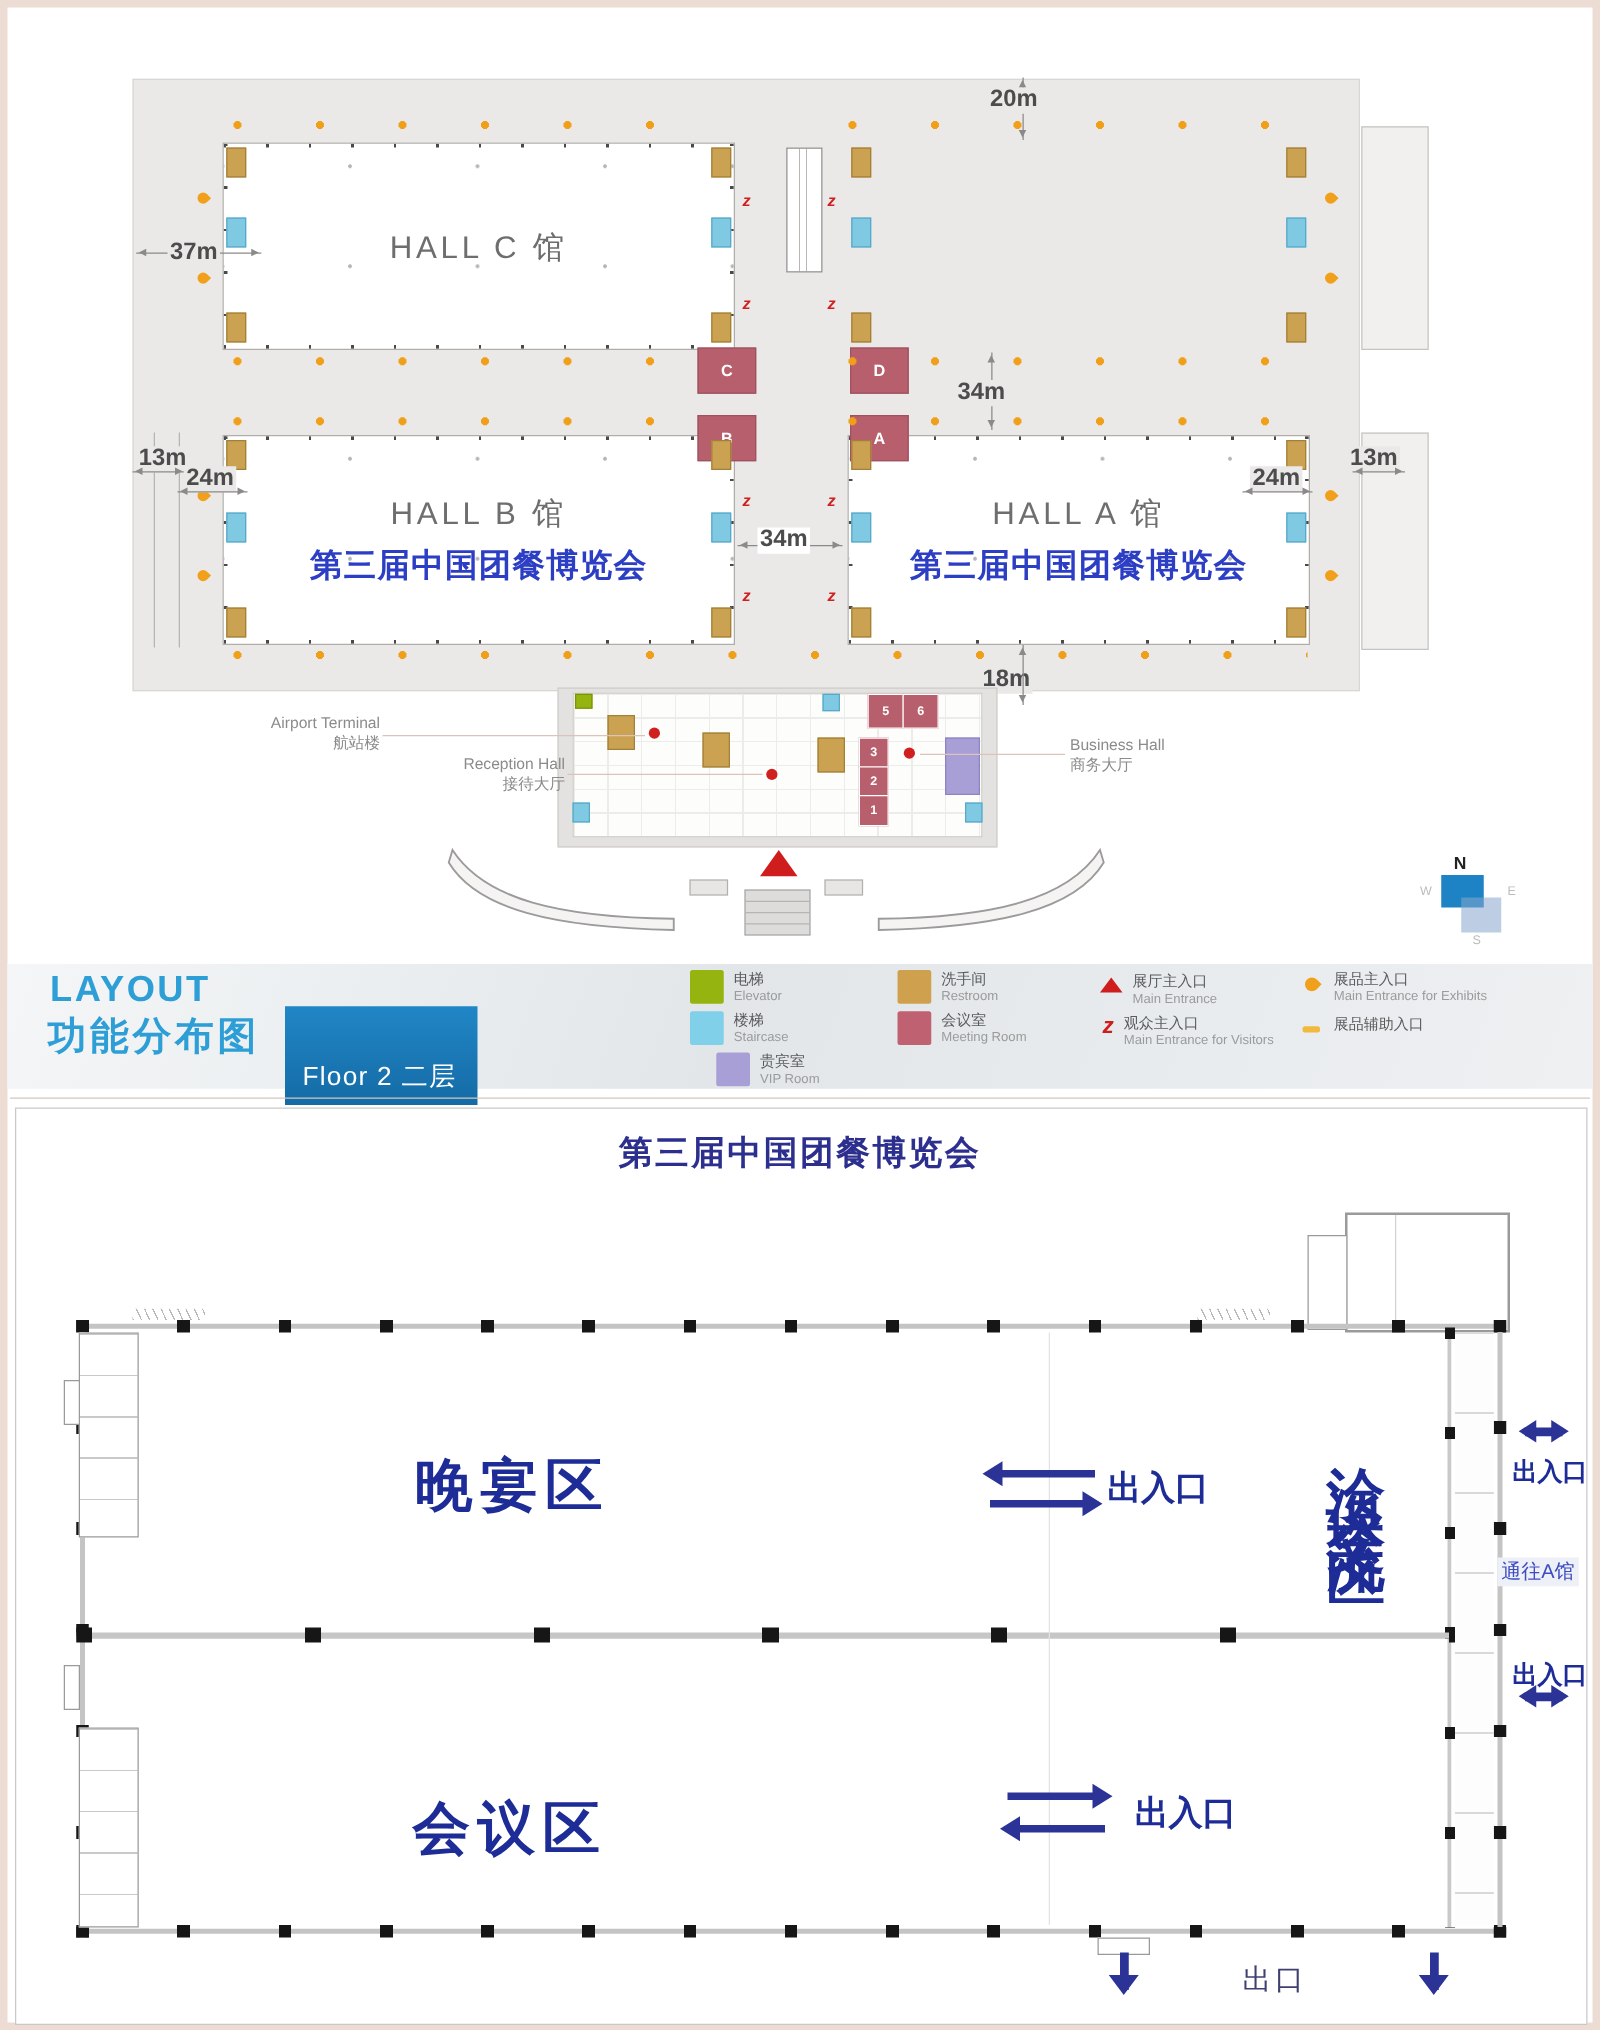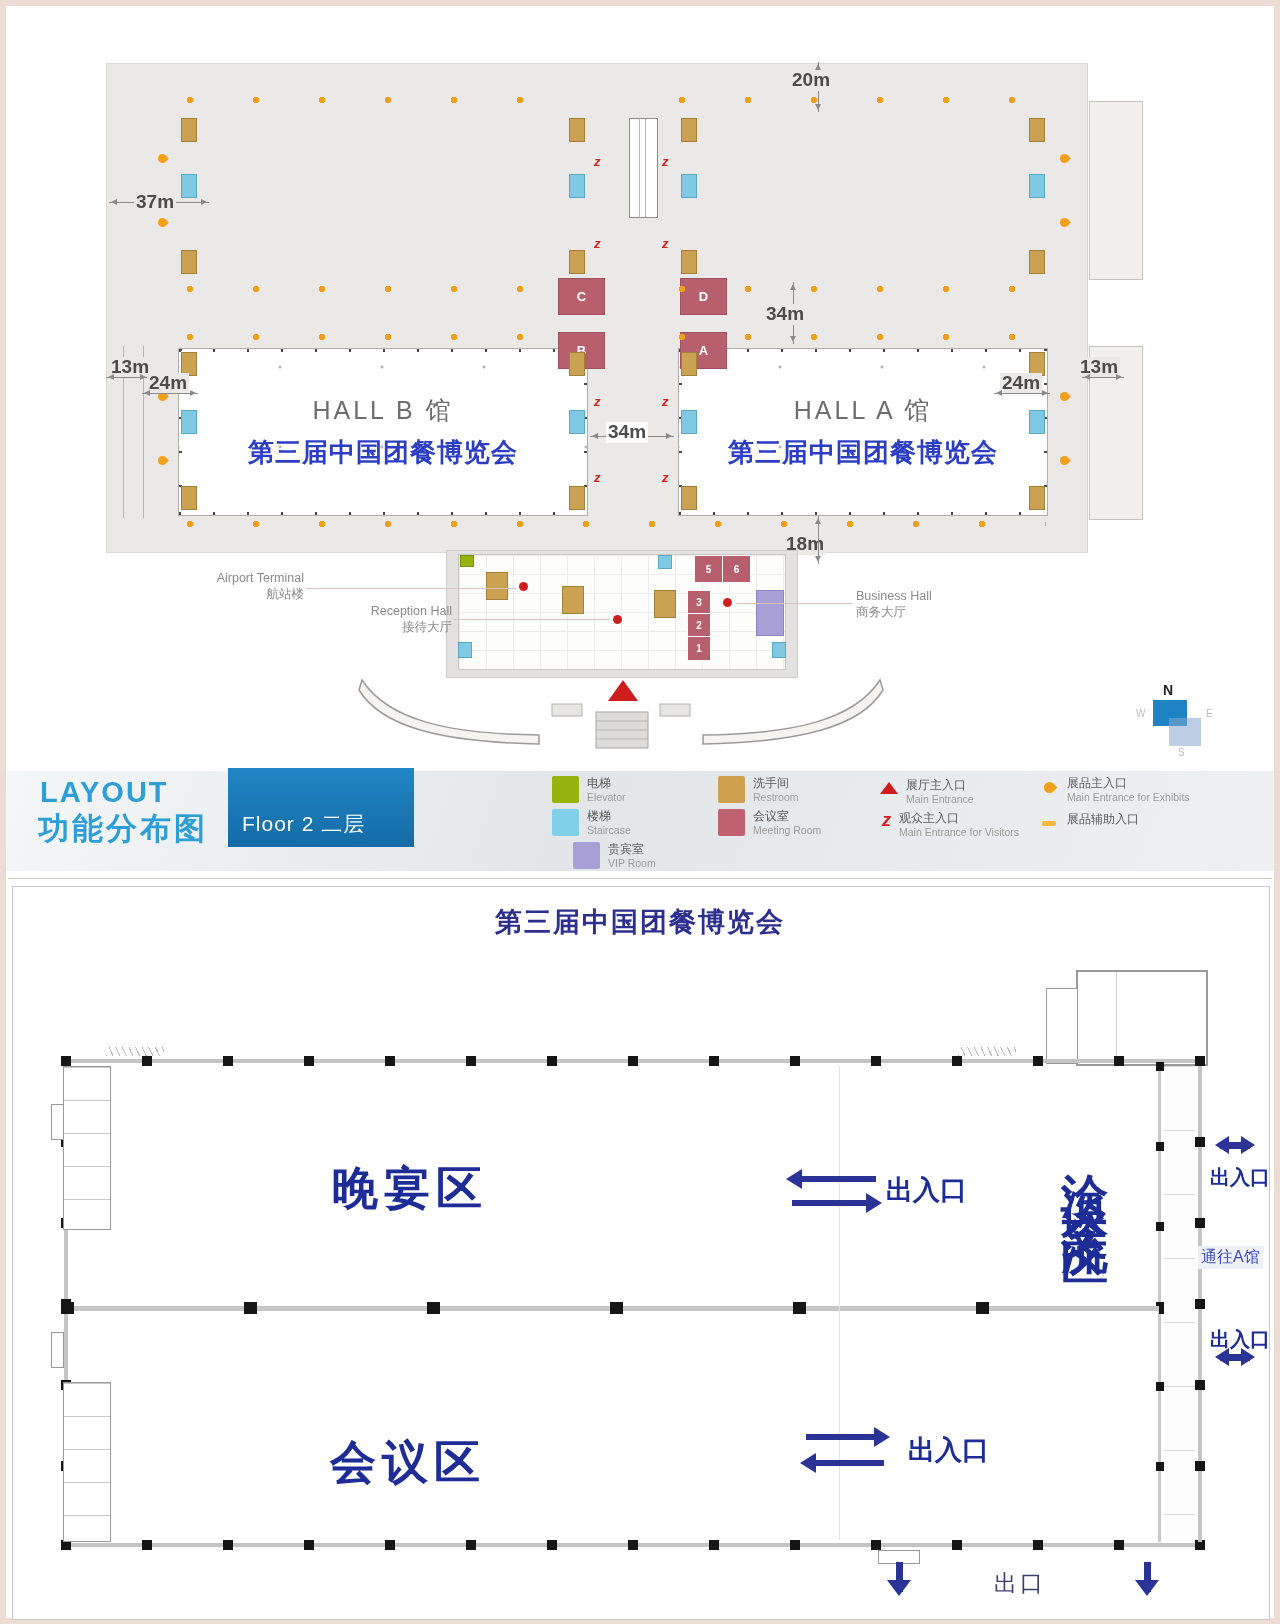--- a/index.html
+++ b/index.html
@@ -101,20 +101,23 @@
 
   <div class="a" style="left:0;top:0;width:1268px;height:866px">
 
     <div class="a site" style="left:100px;top:57px;width:980px;height:488px"></div>
 
     <div class="a" style="left:1083px;top:95px;width:52px;height:177px;background:#f1f0ee;border:1px solid #c6c4c0"></div>
     <div class="a" style="left:1083px;top:340px;width:52px;height:172px;background:#f1f0ee;border:1px solid #c6c4c0"></div>
     <div class="a" style="left:117px;top:340px;width:1px;height:172px;background:#b7b5b1"></div>
     <div class="a" style="left:137px;top:340px;width:1px;height:172px;background:#b7b5b1"></div>
 
+    <div class="a hall" style="left:172px;top:108px;width:408px;height:164px">
+      <span class="hall-label">HALL C 馆</span>
+    </div>
     <div class="a hall" style="left:172px;top:342px;width:408px;height:166px">
       <span class="hall-label">HALL B 馆</span>
       <span class="banner">第三届中国团餐博览会</span>
     </div>
     <div class="a hall" style="left:672px;top:342px;width:368px;height:166px">
       <span class="hall-label">HALL A 馆</span>
       <span class="banner">第三届中国团餐博览会</span>
     </div>
 
     <div class="a atr" style="left:623px;top:112px;width:27px;height:98px"></div>
@@ -262,21 +265,21 @@
     <span class="a" style="left:1157px;top:676px;font-weight:bold;font-size:14px;color:#222">N</span>
     <div class="a" style="left:1147px;top:694px;width:34px;height:26px;background:#1d83c4"></div>
     <div class="a" style="left:1163px;top:712px;width:32px;height:28px;background:rgba(135,165,205,.55)"></div>
     <span class="a" style="left:1130px;top:702px;font-size:10px;color:#bcbcbc">W</span>
     <span class="a" style="left:1200px;top:702px;font-size:10px;color:#bcbcbc">E</span>
     <span class="a" style="left:1172px;top:741px;font-size:10px;color:#bcbcbc">S</span>
 
     <div class="a band" style="left:0;top:764px;width:1268px;height:100px"></div>
     <span class="a laytitle" style="left:34px;top:770px;font-size:29px;letter-spacing:2px">LAYOUT</span>
     <span class="a laytitle" style="left:32px;top:802px;font-size:31px;letter-spacing:3px">功能分布图</span>
-    <div class="a badge" style="left:222px;top:762px;width:186px;height:79px">
+    <div class="a badge" style="left:222px;top:799px;width:154px;height:79px">
       <span>Floor 2 二层</span>
     </div>
 
     <div class="a litem" style="left:546px;top:770px;width:150px">
       <span class="sw" style="background:#96b40f"></span>
       <span>
           <span class="lz" style="display:block">电梯</span>
           <span class="le" style="display:block">Elevator</span>
         </span>
     </div>

